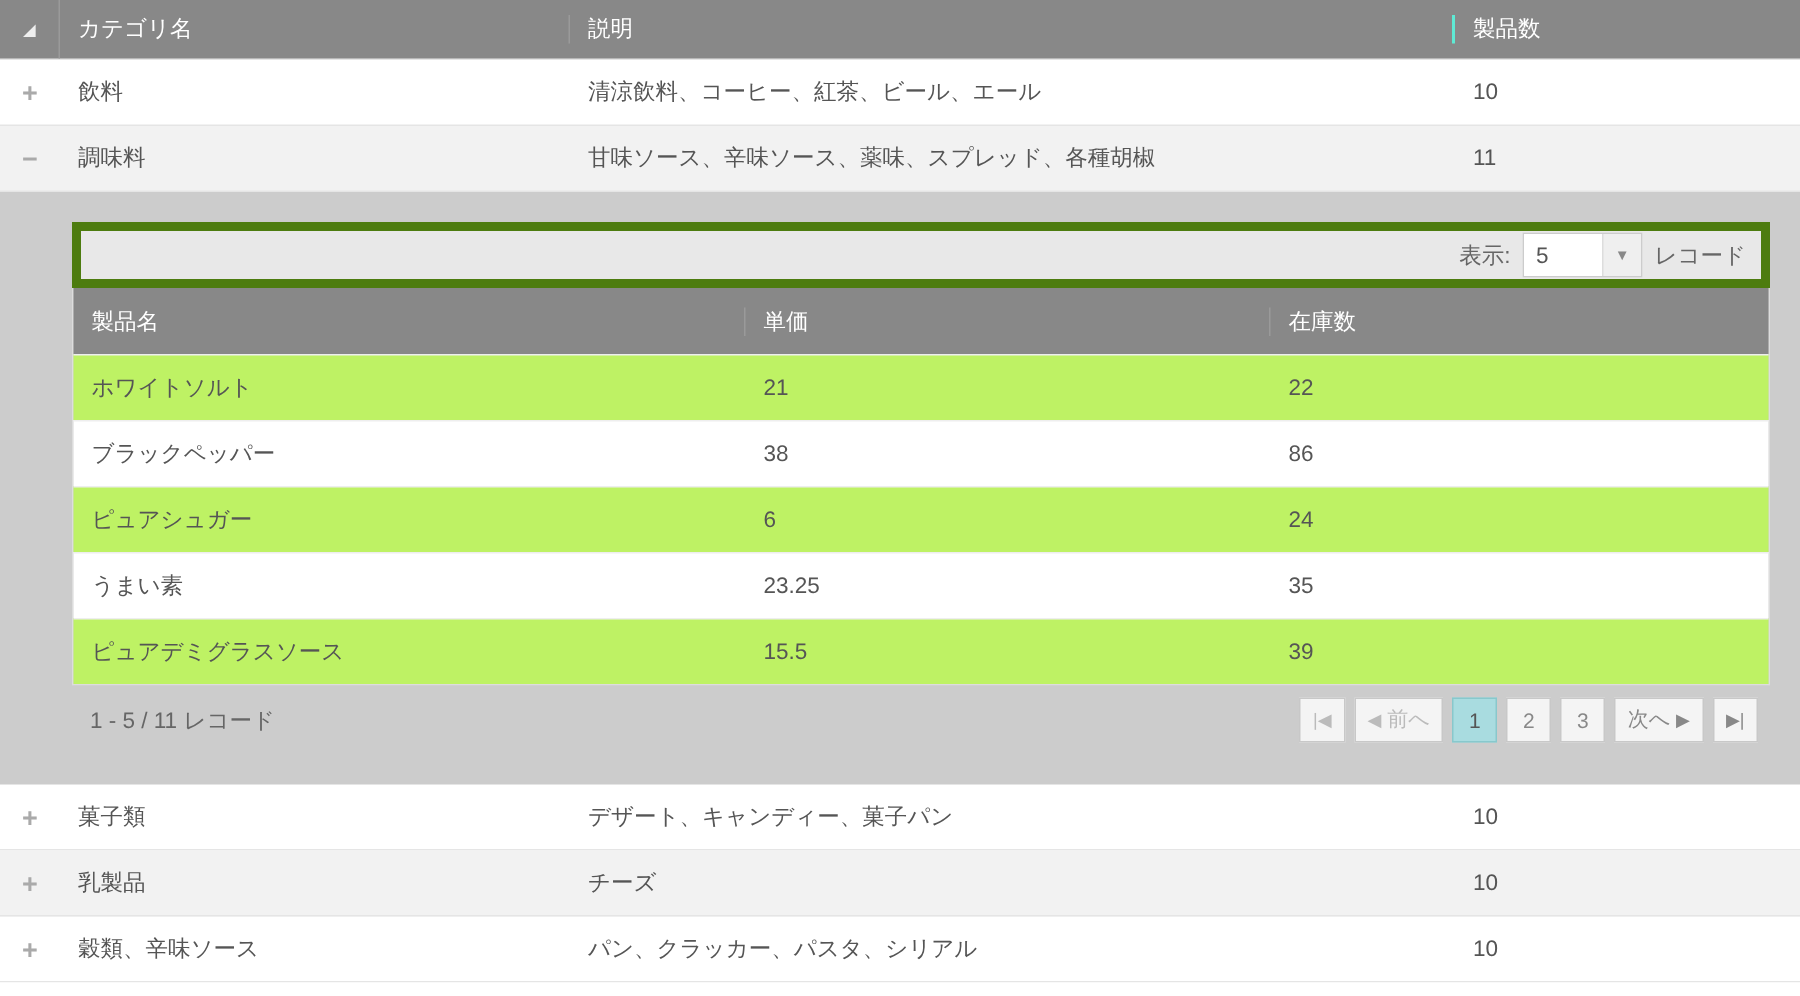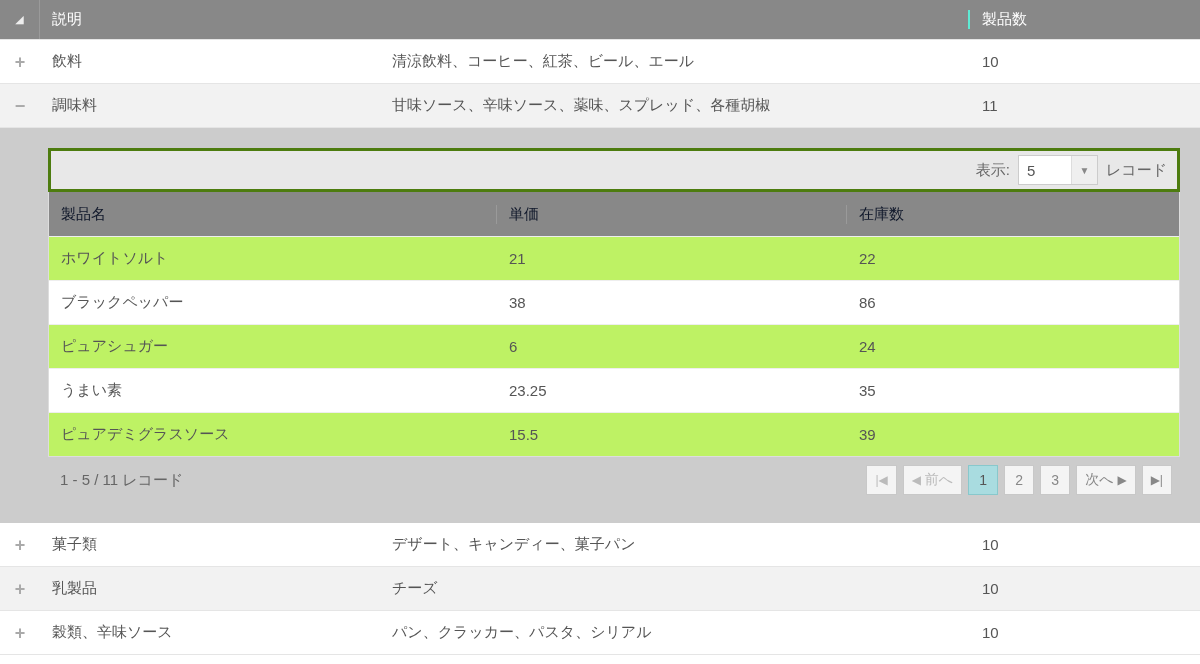--- a/index.html
+++ b/index.html
@@ -65,21 +65,21 @@
     background: #ccc;
     padding: 20px 20px 20px 48px;
   }
   .child-toolbar {
     display: flex;
     align-items: center;
     justify-content: flex-end;
     gap: 8px;
     height: 44px;
     background: #e8e8e8;
-    border: 3px solid #4d7c0f;
+    border: 6px solid #4d7c0f;
     padding: 0 10px;
     color: #666;
   }
   .page-size-wrap {
     display: flex;
     align-items: center;
     border: 1px solid #ccc;
     background: #fff;
     height: 30px;
   }
@@ -101,21 +101,21 @@
     display: flex;
     align-items: center;
     justify-content: center;
     color: #888;
     font-size: 10px;
   }
   .child-grid { border: 1px solid #ddd; border-top: none; }
   .child-header {
     display: flex;
     background: #888;
-    color: #0f172a;
+    color: #ffffff;
     height: 44px;
     align-items: center;
   }
   .child-header > div { padding: 0 12px; border-right: 1px solid #9a9a9a; }
   .child-header > div:last-child { border-right: none; }
   .child-row {
     display: flex;
     height: 44px;
     align-items: center;
     background: #bef264;
@@ -155,20 +155,21 @@
 </style>
 </head>
 <body>
 
 <div class="grid">
 
   <div class="row header-row">
     <div class="col-expand">
       <span class="sort-icon">◢</span>
     </div>
+    <div class="col-name">カテゴリ名</div>
     <div class="col-desc">説明</div>
     <div class="col-count">製品数</div>
   </div>
 
   <div class="row">
     <div class="col-expand">
       <span class="expand-btn">+</span>
     </div>
     <div class="col-name">飲料</div>
     <div class="col-desc">清涼飲料、コーヒー、紅茶、ビール、エール</div>

